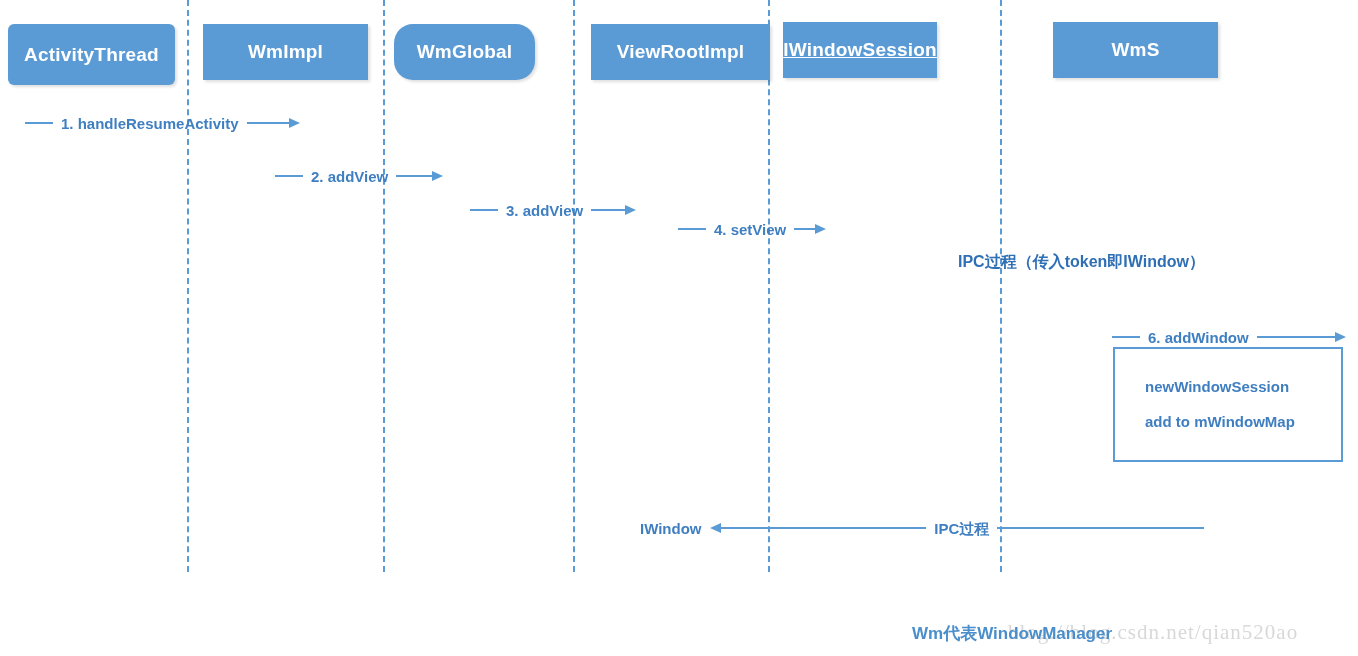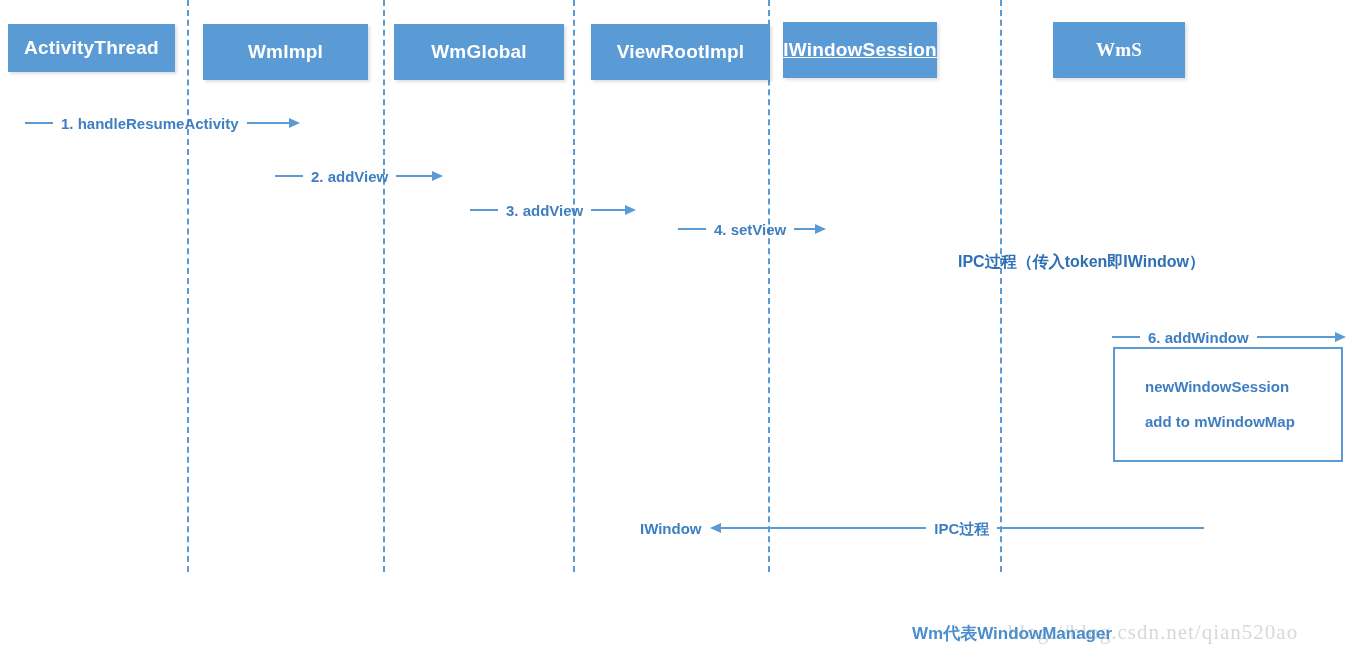--- a/index.html
+++ b/index.html
@@ -132,36 +132,36 @@
 <body>
 
 <div id="canvas">
 
   <div class="lifeline" style="left:187px;  top:0px;   height:572px;"></div>
   <div class="lifeline" style="left:383px;  top:0px;   height:572px;"></div>
   <div class="lifeline" style="left:573px;  top:0px;   height:572px;"></div>
   <div class="lifeline" style="left:768px;  top:0px;   height:572px;"></div>
   <div class="lifeline" style="left:1000px; top:0px;   height:572px;"></div>
 
-  <div class="participant" style="left:8px; top:24px; width:167px; height:48px;">
+  <div class="participant" style="left:8px; top:24px; width:167px; height:61px;border-radius:6px;">
     <span>ActivityThread</span>
   </div>
   <div class="participant" style="left:203px; top:24px; width:165px; height:56px;">
     <span>WmImpl</span>
   </div>
-  <div class="participant" style="left:394px; top:24px; width:170px; height:56px;">
+  <div class="participant" style="left:394px; top:24px; width:141px; height:56px;border-radius:19px;">
     <span>WmGlobal</span>
   </div>
   <div class="participant" style="left:591px; top:24px; width:179px; height:56px;">
     <span>ViewRootImpl</span>
   </div>
   <div class="participant" style="left:783px; top:22px; width:154px; height:56px;text-decoration:underline;">
     <span>IWindowSession</span>
   </div>
-  <div class="participant" style="left:1053px; top:22px; width:132px; height:56px;font-family:Liberation Serif, serif;">
+  <div class="participant" style="left:1053px; top:22px; width:165px; height:56px;">
     <span>WmS</span>
   </div>
 
   <div class="message" style="left:25px; top:110px; width:275px;">
     <span class="msg-line short"></span>
     <span class="msg-label">1. handleResumeActivity</span>
     <span class="msg-line"></span>
     <span class="arrowhead-right"></span>
   </div>
 

